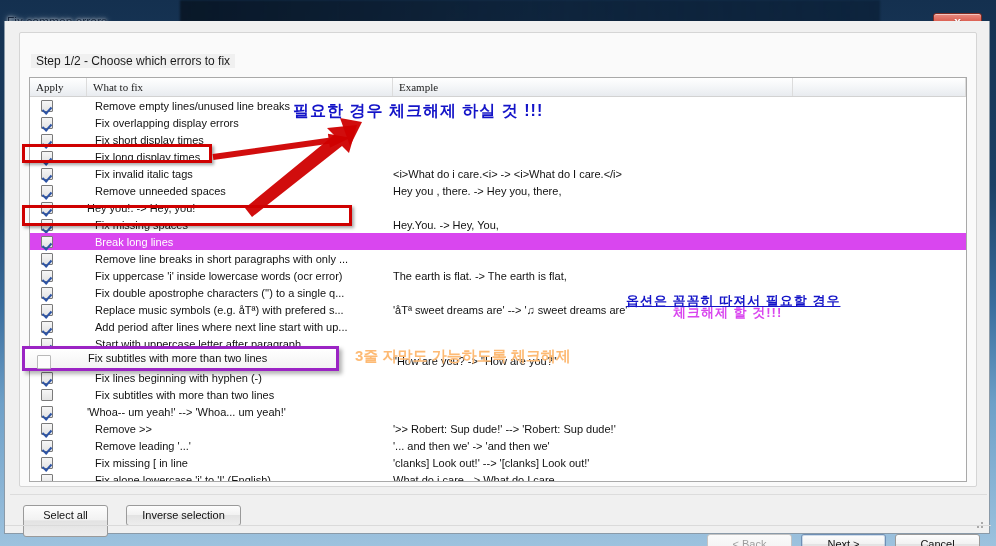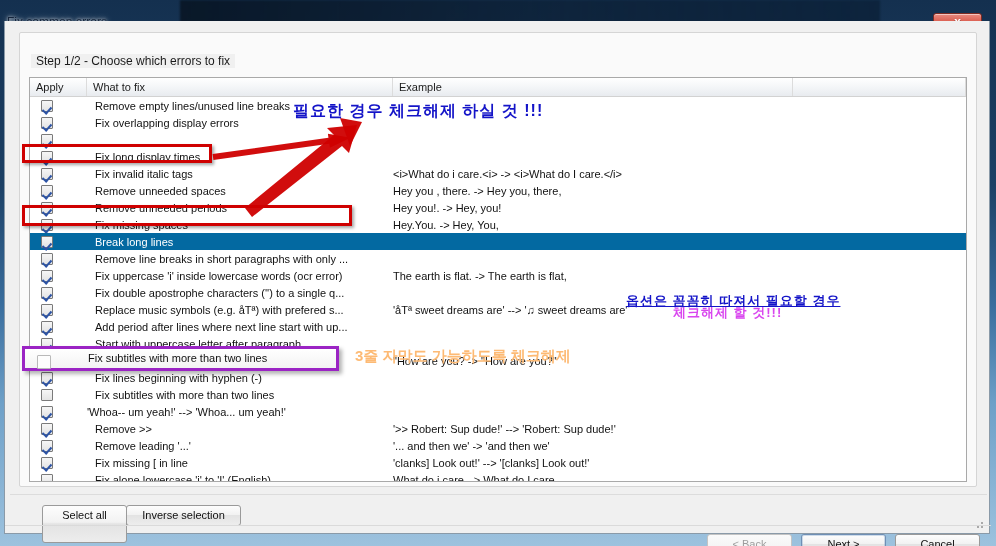--- a/index.html
+++ b/index.html
@@ -68,36 +68,37 @@
     position:absolute;left:24px;top:56px;width:938px;height:405px;
     background:#ffffff;border:1px solid #a9a9a9;box-sizing:border-box;
     overflow:hidden;
   }
   #header-row{
     position:absolute;left:0;top:0;width:100%;height:19px;
     display:flex;
     background:linear-gradient(to bottom,#ffffff 0%,#f4f6f8 50%,#e8ebef 100%);
     border-bottom:1px solid #d2d2d2;
     box-sizing:border-box;
+    font-family:Liberation Serif, serif;
   }
   .col-head{
     font-size:11px;color:#1b1b1b;line-height:18px;padding-left:6px;
     border-right:1px solid #dcdcdc;box-sizing:border-box;
     white-space:nowrap;overflow:hidden;
   }
   .col-apply{width:57px;}
   .col-what{width:306px;}
   .col-example{width:400px;}
   .col-blank{flex:1;}
   #rows{position:absolute;left:0;top:19px;width:100%;}
   .row{
     position:relative;height:17px;display:flex;align-items:center;
     box-sizing:border-box;
   }
-  .row.selected{background:#0369a1;}
+  .row.selected{background:#d946ef;}
   .cb-cell{width:57px;display:flex;align-items:center;padding-left:11px;box-sizing:border-box;}
   .cb{
     width:12px;height:12px;box-sizing:border-box;
     border:1px solid #7a7a7a;border-radius:1px;
     background:linear-gradient(to bottom,#f6f6f6,#e4e4e4);
     position:relative;
   }
   .cb.checked:after{
     content:"";position:absolute;left:2px;top:4px;
     width:4px;height:7px;border:solid #2d54a5;border-width:0 2px 2px 0;
@@ -118,21 +119,21 @@
     font-family:"Liberation Sans","DejaVu Sans",sans-serif;
     font-size:11px;color:#101010;
     background:linear-gradient(to bottom,#fdfdfd 0%,#f2f2f2 45%,#e3e3e3 50%,#ededed 100%);
     border:1px solid #9a9a9a;border-radius:3px;
     box-sizing:border-box;cursor:pointer;
     text-align:center;
   }
   .btn.disabled{color:#9d9d9d;border-color:#c4c4c4;
     background:linear-gradient(to bottom,#fafafa,#f1f1f1);cursor:default;}
   .btn.default{border-color:#6f8fb5;box-shadow:0 0 0 1px rgba(120,160,200,.35) inset;}
-  #select-all-button{position:absolute;left:37px;top:484px;width:85px;height:38px;line-height:19px;}
+  #select-all-button{position:absolute;left:18px;top:484px;width:85px;height:32px;line-height:19px;}
   #inverse-selection-button{position:absolute;left:121px;top:484px;width:115px;height:21px;line-height:19px;}
   #divider{position:absolute;left:5px;top:473px;width:977px;height:1px;background:#dcdcdc;}
   #footer-divider{position:absolute;left:0px;top:504px;width:986px;height:1px;background:#dadada;}
   #back-button{position:absolute;left:702px;top:513px;width:85px;height:21px;line-height:19px;}
   #next-button{position:absolute;left:796px;top:513px;width:85px;height:21px;line-height:19px;}
   #cancel-button{position:absolute;left:890px;top:513px;width:85px;height:21px;line-height:19px;}
   #resize-grip{position:absolute;right:4px;bottom:3px;width:12px;height:12px;
     background:
       radial-gradient(circle 1px at 9px 9px,#a9a9a9 99%,transparent),
       radial-gradient(circle 1px at 5px 9px,#a9a9a9 99%,transparent),
@@ -196,20 +197,21 @@
             <div class="cb-cell">
               <div class="cb checked"></div>
             </div>
             <div class="what-cell">Fix overlapping display errors</div>
             <div class="ex-cell"></div>
           </div>
           <div class="row">
             <div class="cb-cell">
               <div class="cb checked"></div>
             </div>
+            <div class="what-cell">Fix short display times</div>
             <div class="ex-cell"></div>
           </div>
           <div class="row">
             <div class="cb-cell">
               <div class="cb checked"></div>
             </div>
             <div class="what-cell">Fix long display times</div>
             <div class="ex-cell"></div>
           </div>
           <div class="row">
@@ -223,21 +225,20 @@
             <div class="cb-cell">
               <div class="cb checked"></div>
             </div>
             <div class="what-cell">Remove unneeded spaces</div>
             <div class="ex-cell">Hey   you , there. -&gt; Hey you, there,</div>
           </div>
           <div class="row">
             <div class="cb-cell">
               <div class="cb checked"></div>
             </div>
-            <div class="what-cell">Remove unneeded periods</div>
             <div class="ex-cell">Hey you!. -&gt; Hey, you!</div>
           </div>
           <div class="row">
             <div class="cb-cell">
               <div class="cb checked"></div>
             </div>
             <div class="what-cell">Fix missing spaces</div>
             <div class="ex-cell">Hey.You. -&gt; Hey, You,</div>
           </div>
           <div class="row selected">

